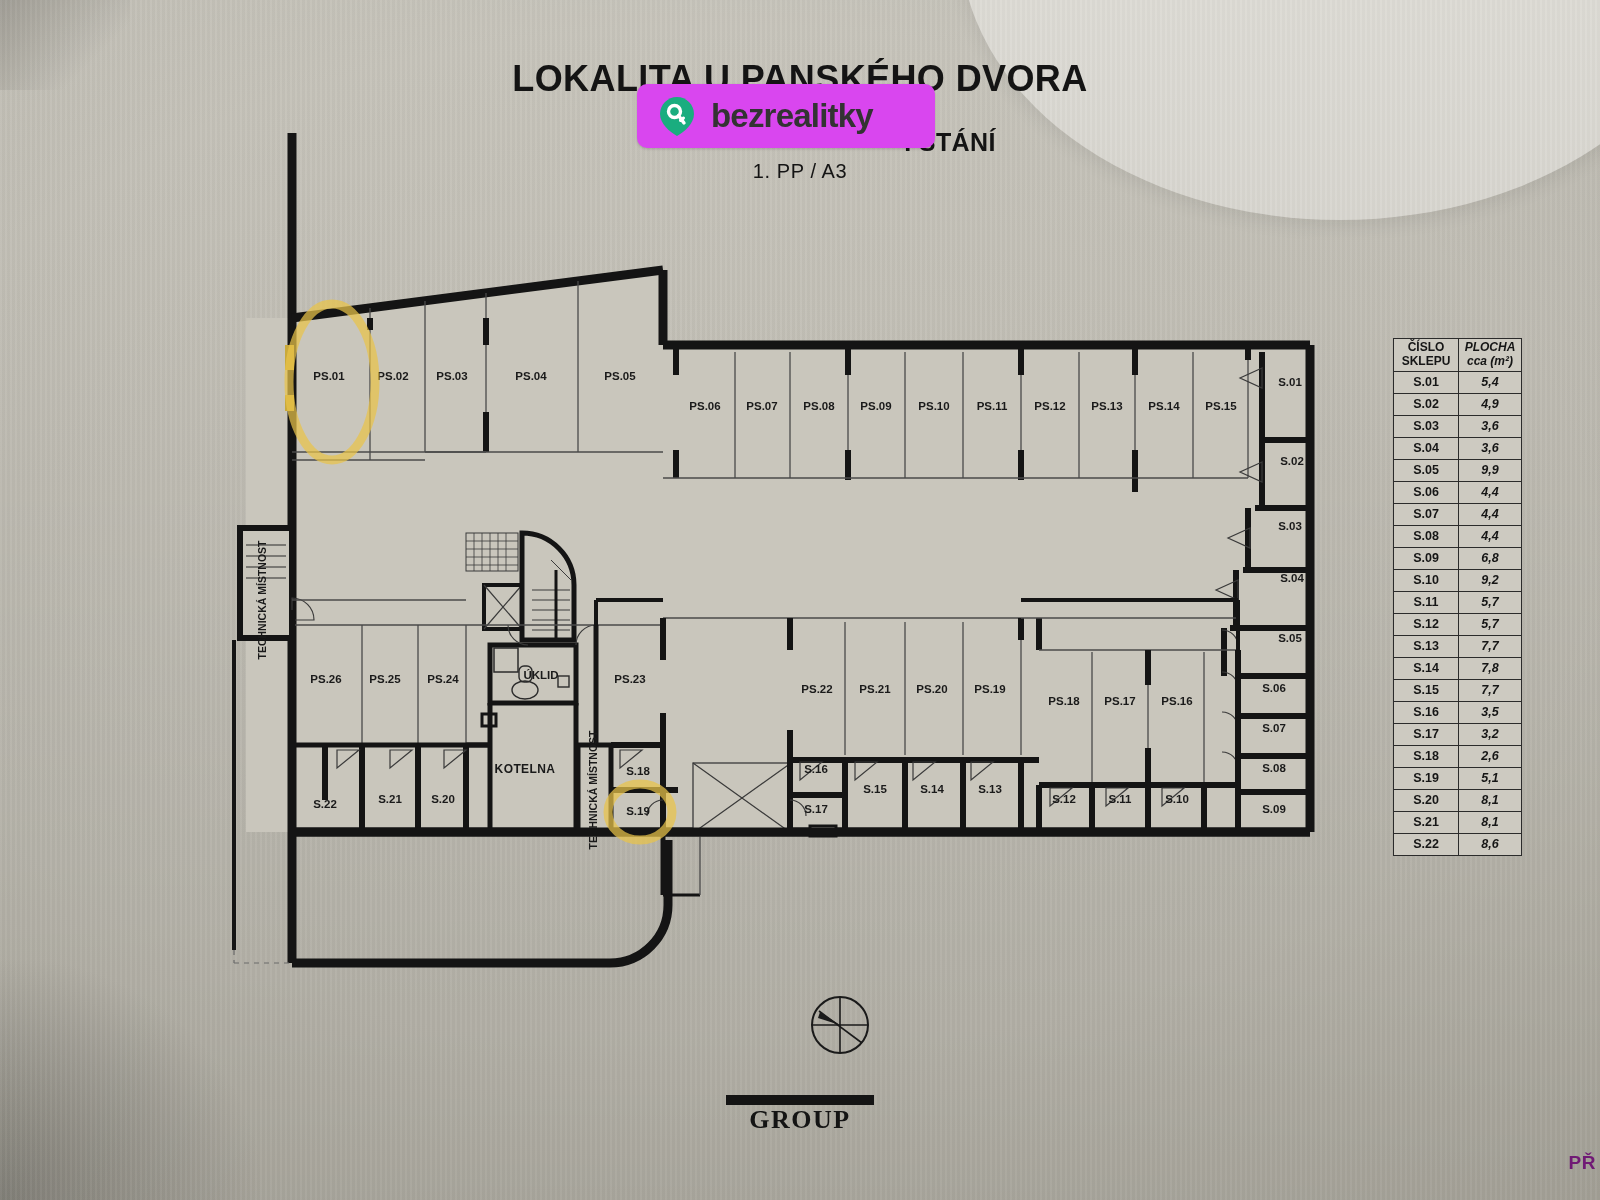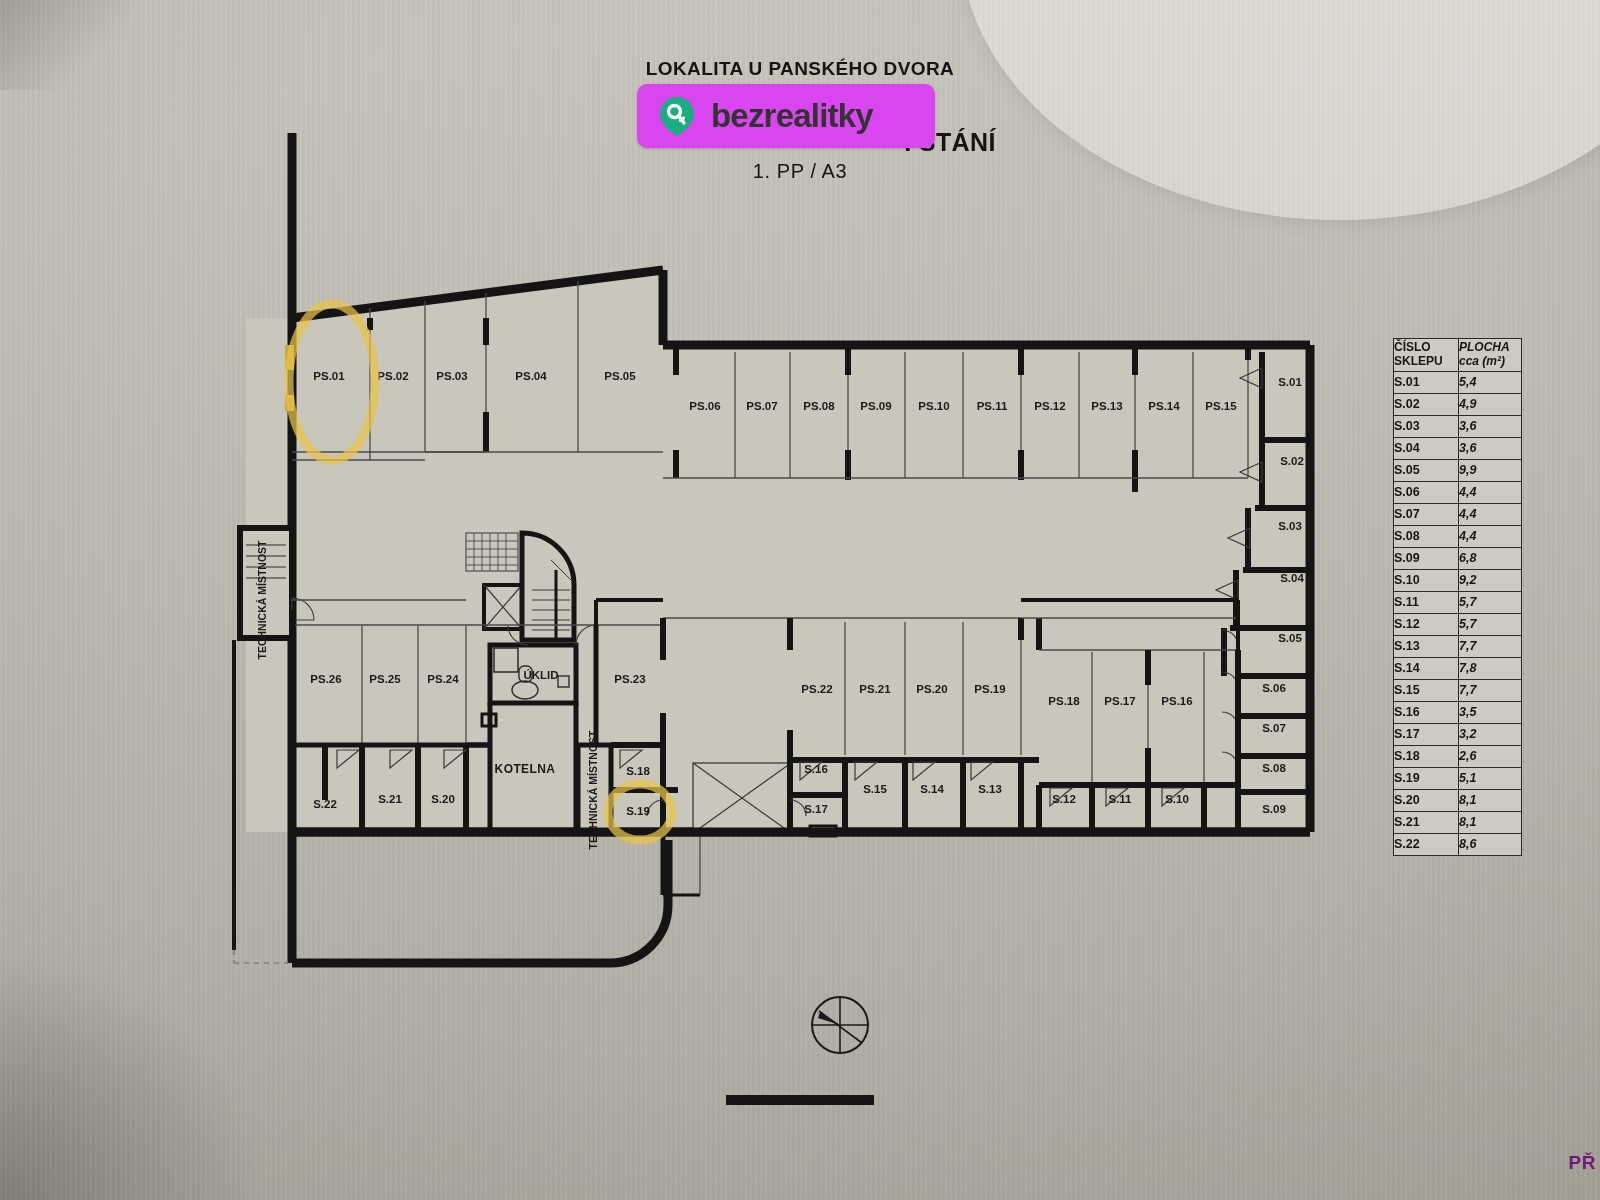--- a/index.html
+++ b/index.html
@@ -33,21 +33,21 @@
     position:absolute;left:0;top:0;width:130px;height:90px;
     background:linear-gradient(135deg, rgba(120,117,110,0.55), rgba(120,117,110,0) 70%);
   }
   #dark-corner-bl{
     position:absolute;left:0;bottom:0;width:260px;height:240px;
     background:radial-gradient(ellipse at 0% 100%, rgba(95,93,87,0.45), rgba(95,93,87,0) 72%);
   }
 
   
   .title-block{position:absolute;left:0;right:0;text-align:center;color:#141414;}
-  #title1{top:58px;font-size:19px;font-weight:bold;letter-spacing:0.4px;}
+  #title1{top:58px;font-size:36px;font-weight:bold;letter-spacing:0.4px;}
   #title2{top:128px;font-size:25px;font-weight:bold;letter-spacing:0.4px;}
   #title3{top:160px;font-size:20px;font-weight:normal;letter-spacing:0.6px;}
 
   
   #bezrealitky{
     position:absolute;left:637px;top:84px;width:298px;height:64px;
     background:#d946ef;border-radius:10px;
     display:flex;align-items:center;gap:12px;padding:0 18px;
     box-sizing:border-box;
     box-shadow:0 1px 3px rgba(0,0,0,0.18);
@@ -68,21 +68,21 @@
 
   
   #tbl{
     position:absolute;left:1393px;top:338px;
     border-collapse:collapse;
     background:#cdcac1;
     font-size:12.5px;color:#161616;font-weight:bold;
   }
   #tbl th,#tbl td{
     border:1.4px solid #2b2b2b;
-    text-align:left;
+    text-align:center;
     padding:2px 0;
     line-height:1.15;
   }
   #tbl th{font-size:12px;}
   #tbl .c1{width:64px;}
   #tbl .c2{width:62px;font-style:italic;}
   #tbl tbody td{height:17px;}
 
   
   #cg{position:absolute;left:0;right:0;top:1095px;text-align:center;}
@@ -586,14 +586,15 @@
       <tr>
         <td class="c1">S.22</td>
         <td class="c2">8,6</td>
       </tr>
     </tbody>
 </table>
 
 <div id="cg">
   <div class="bar"></div>
   <div class="bar"></div>
+  <div class="txt">GROUP</div>
 </div>
 <div id="pr-clip">PŘ</div>
 
 </body></html>

